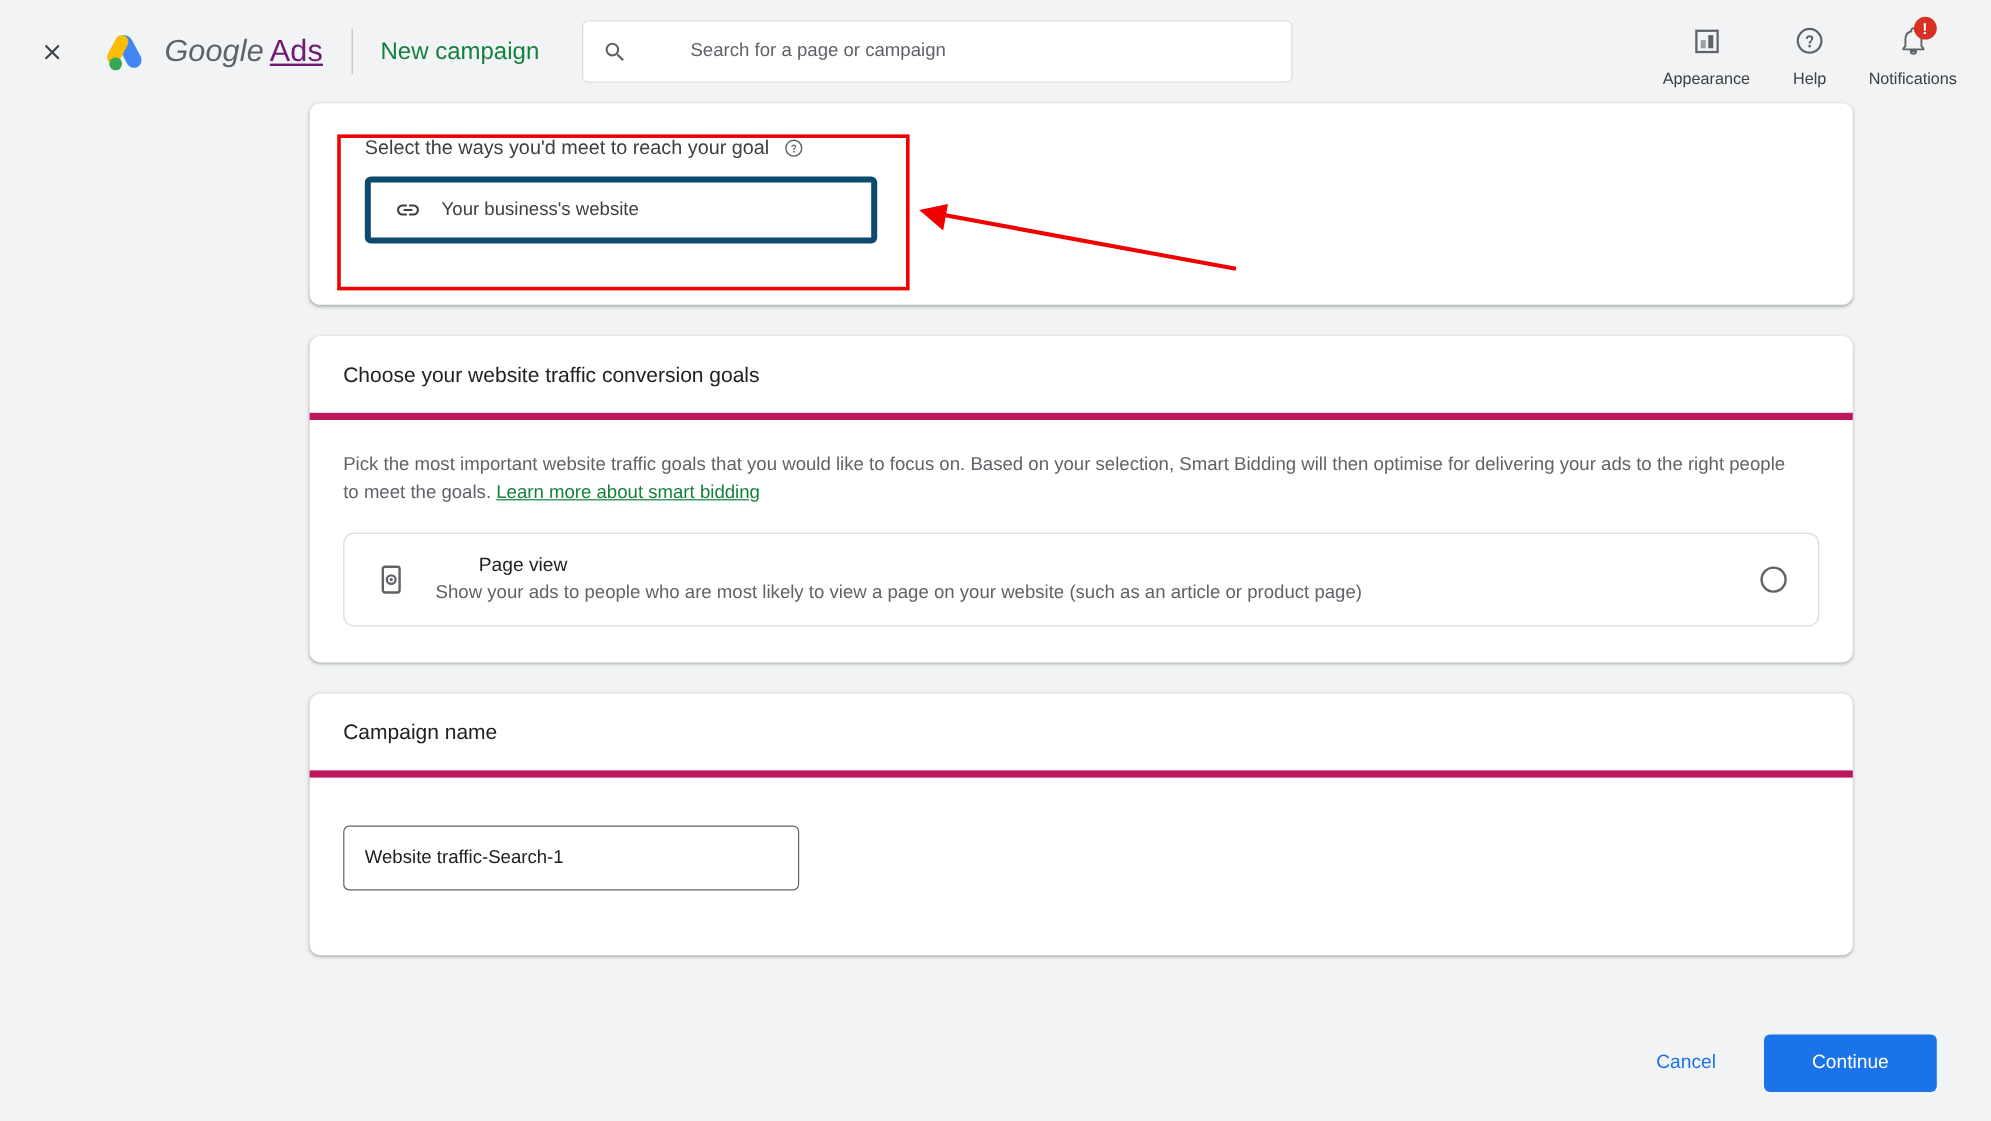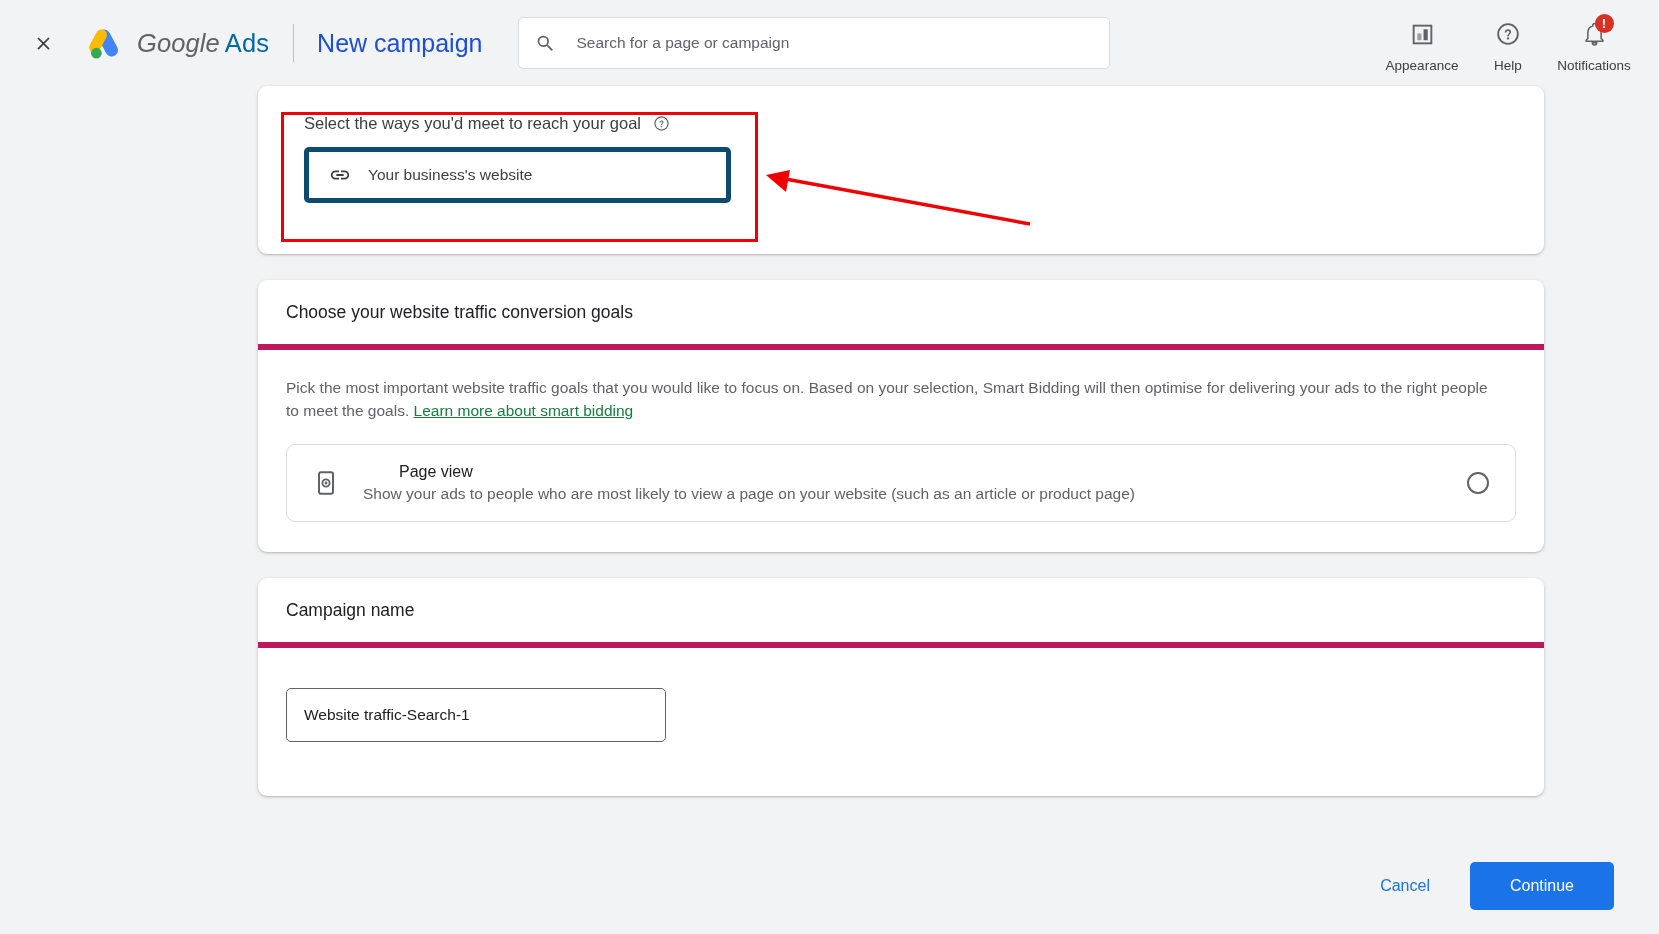--- a/index.html
+++ b/index.html
@@ -38,45 +38,46 @@
     cursor: pointer;
   }
   .ads-mark { width: 42px; height: 34px; flex: 0 0 auto; }
   .logo-text {
     font-size: 25.5px;
     letter-spacing: .1px;
     margin-left: 9px;
     white-space: nowrap;
   }
   .logo-text .g { color: #5f6368; font-style: italic; }
-  .logo-text .a { color: #0369a1; margin-left: 5px; }
+  .logo-text .a { color: #701a75; margin-left: 5px; text-decoration: underline; }
   .divider-v {
     width: 1px; height: 38px;
     background: #bdc1c6;
     margin: 0 23px 0 24px;
     flex: 0 0 auto;
   }
   .page-title {
-    font-size: 25px;
-    color: #1d4ed8;
+    font-size: 20px;
+    color: #15803d;
     white-space: nowrap;
     flex: 0 0 auto;
   }
   .search-box {
     margin-left: 36px;
     width: 592px;
     height: 52px;
     background: #fff;
     border: 1px solid #dadce0;
     border-radius: 5px;
     display: flex;
     align-items: center;
     padding: 0 16px;
     flex: 0 0 auto;
     cursor: text;
+    gap: 32px;
   }
   .search-box .mag { flex: 0 0 auto; color: #5f6368; display:flex; }
   .search-input {
     border: none; outline: none;
     background: transparent;
     font-family: "Liberation Sans", sans-serif;
     font-size: 15.5px;
     color: #3c4043;
     margin-left: 18px;
     width: 100%;

